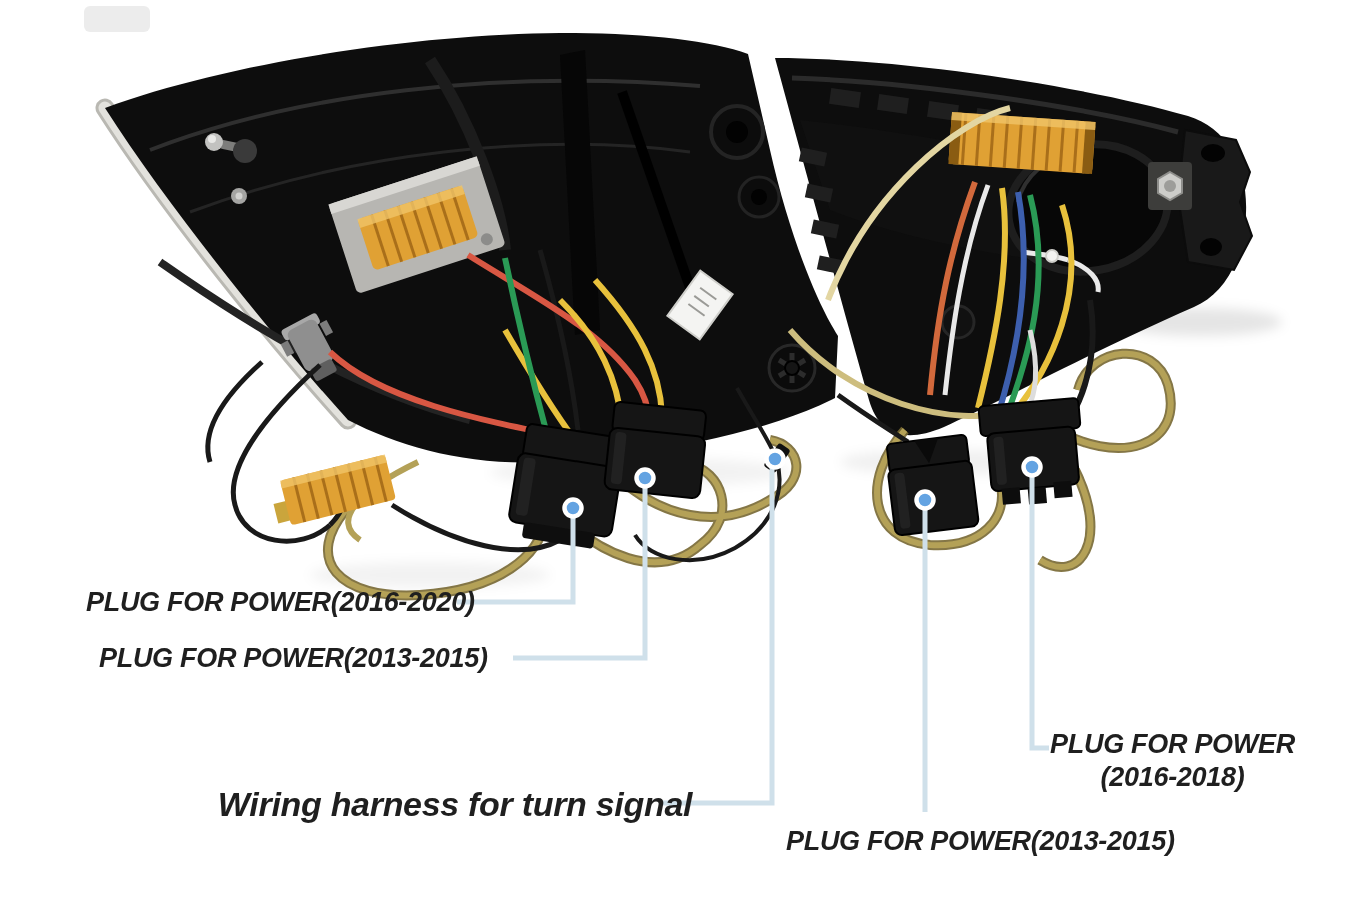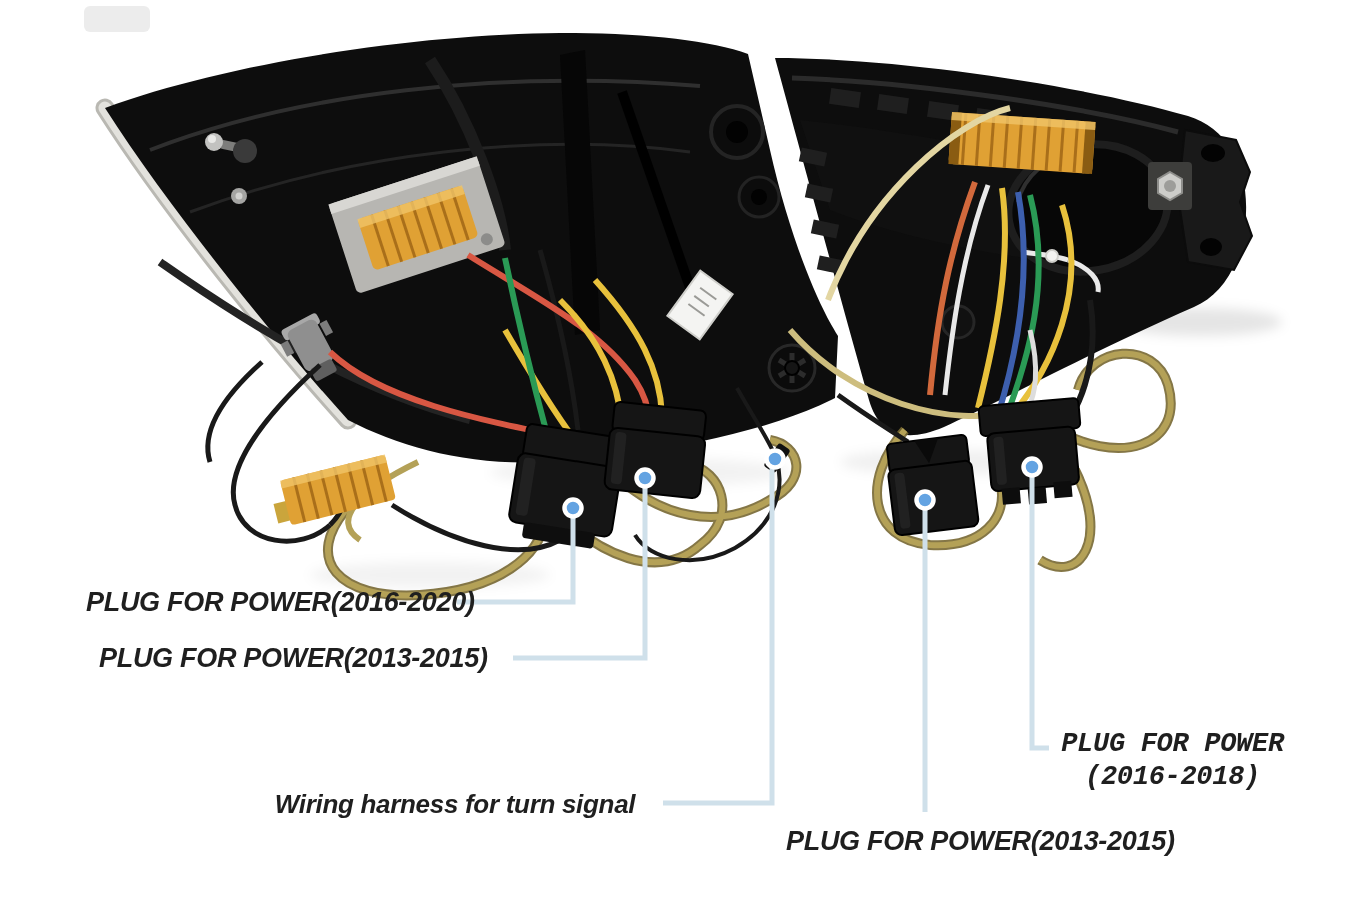--- a/index.html
+++ b/index.html
@@ -8,22 +8,22 @@
     background:#ffffff;font-family:"Liberation Sans",sans-serif;
   }
   .stage{position:absolute;inset:0;}
   svg.scene{position:absolute;top:0;left:0;}
   .label{
     position:absolute;color:#1f1f1f;font-weight:bold;font-style:italic;
     font-size:27px;line-height:31px;white-space:nowrap;letter-spacing:-0.3px;
   }
   .label.center{text-align:center;white-space:normal;}
   .label .ln{display:block;}
-  .label.small{font-size:26px;line-height:31px;}
-  .label.rightlbl{line-height:33px;font-family:Liberation Mono, monospace;}
+  .label.small{font-size:34px;line-height:31px;}
+  .label.rightlbl{line-height:33px;}
 </style>
 </head>
 <body>
 
 <div class="stage">
 
 <svg class="scene" width="1350" height="900" viewBox="0 0 1350 900">
   <defs>
     <filter id="soft" x="-50%" y="-50%" width="200%" height="200%">
       <feGaussianBlur stdDeviation="6"></feGaussianBlur>

